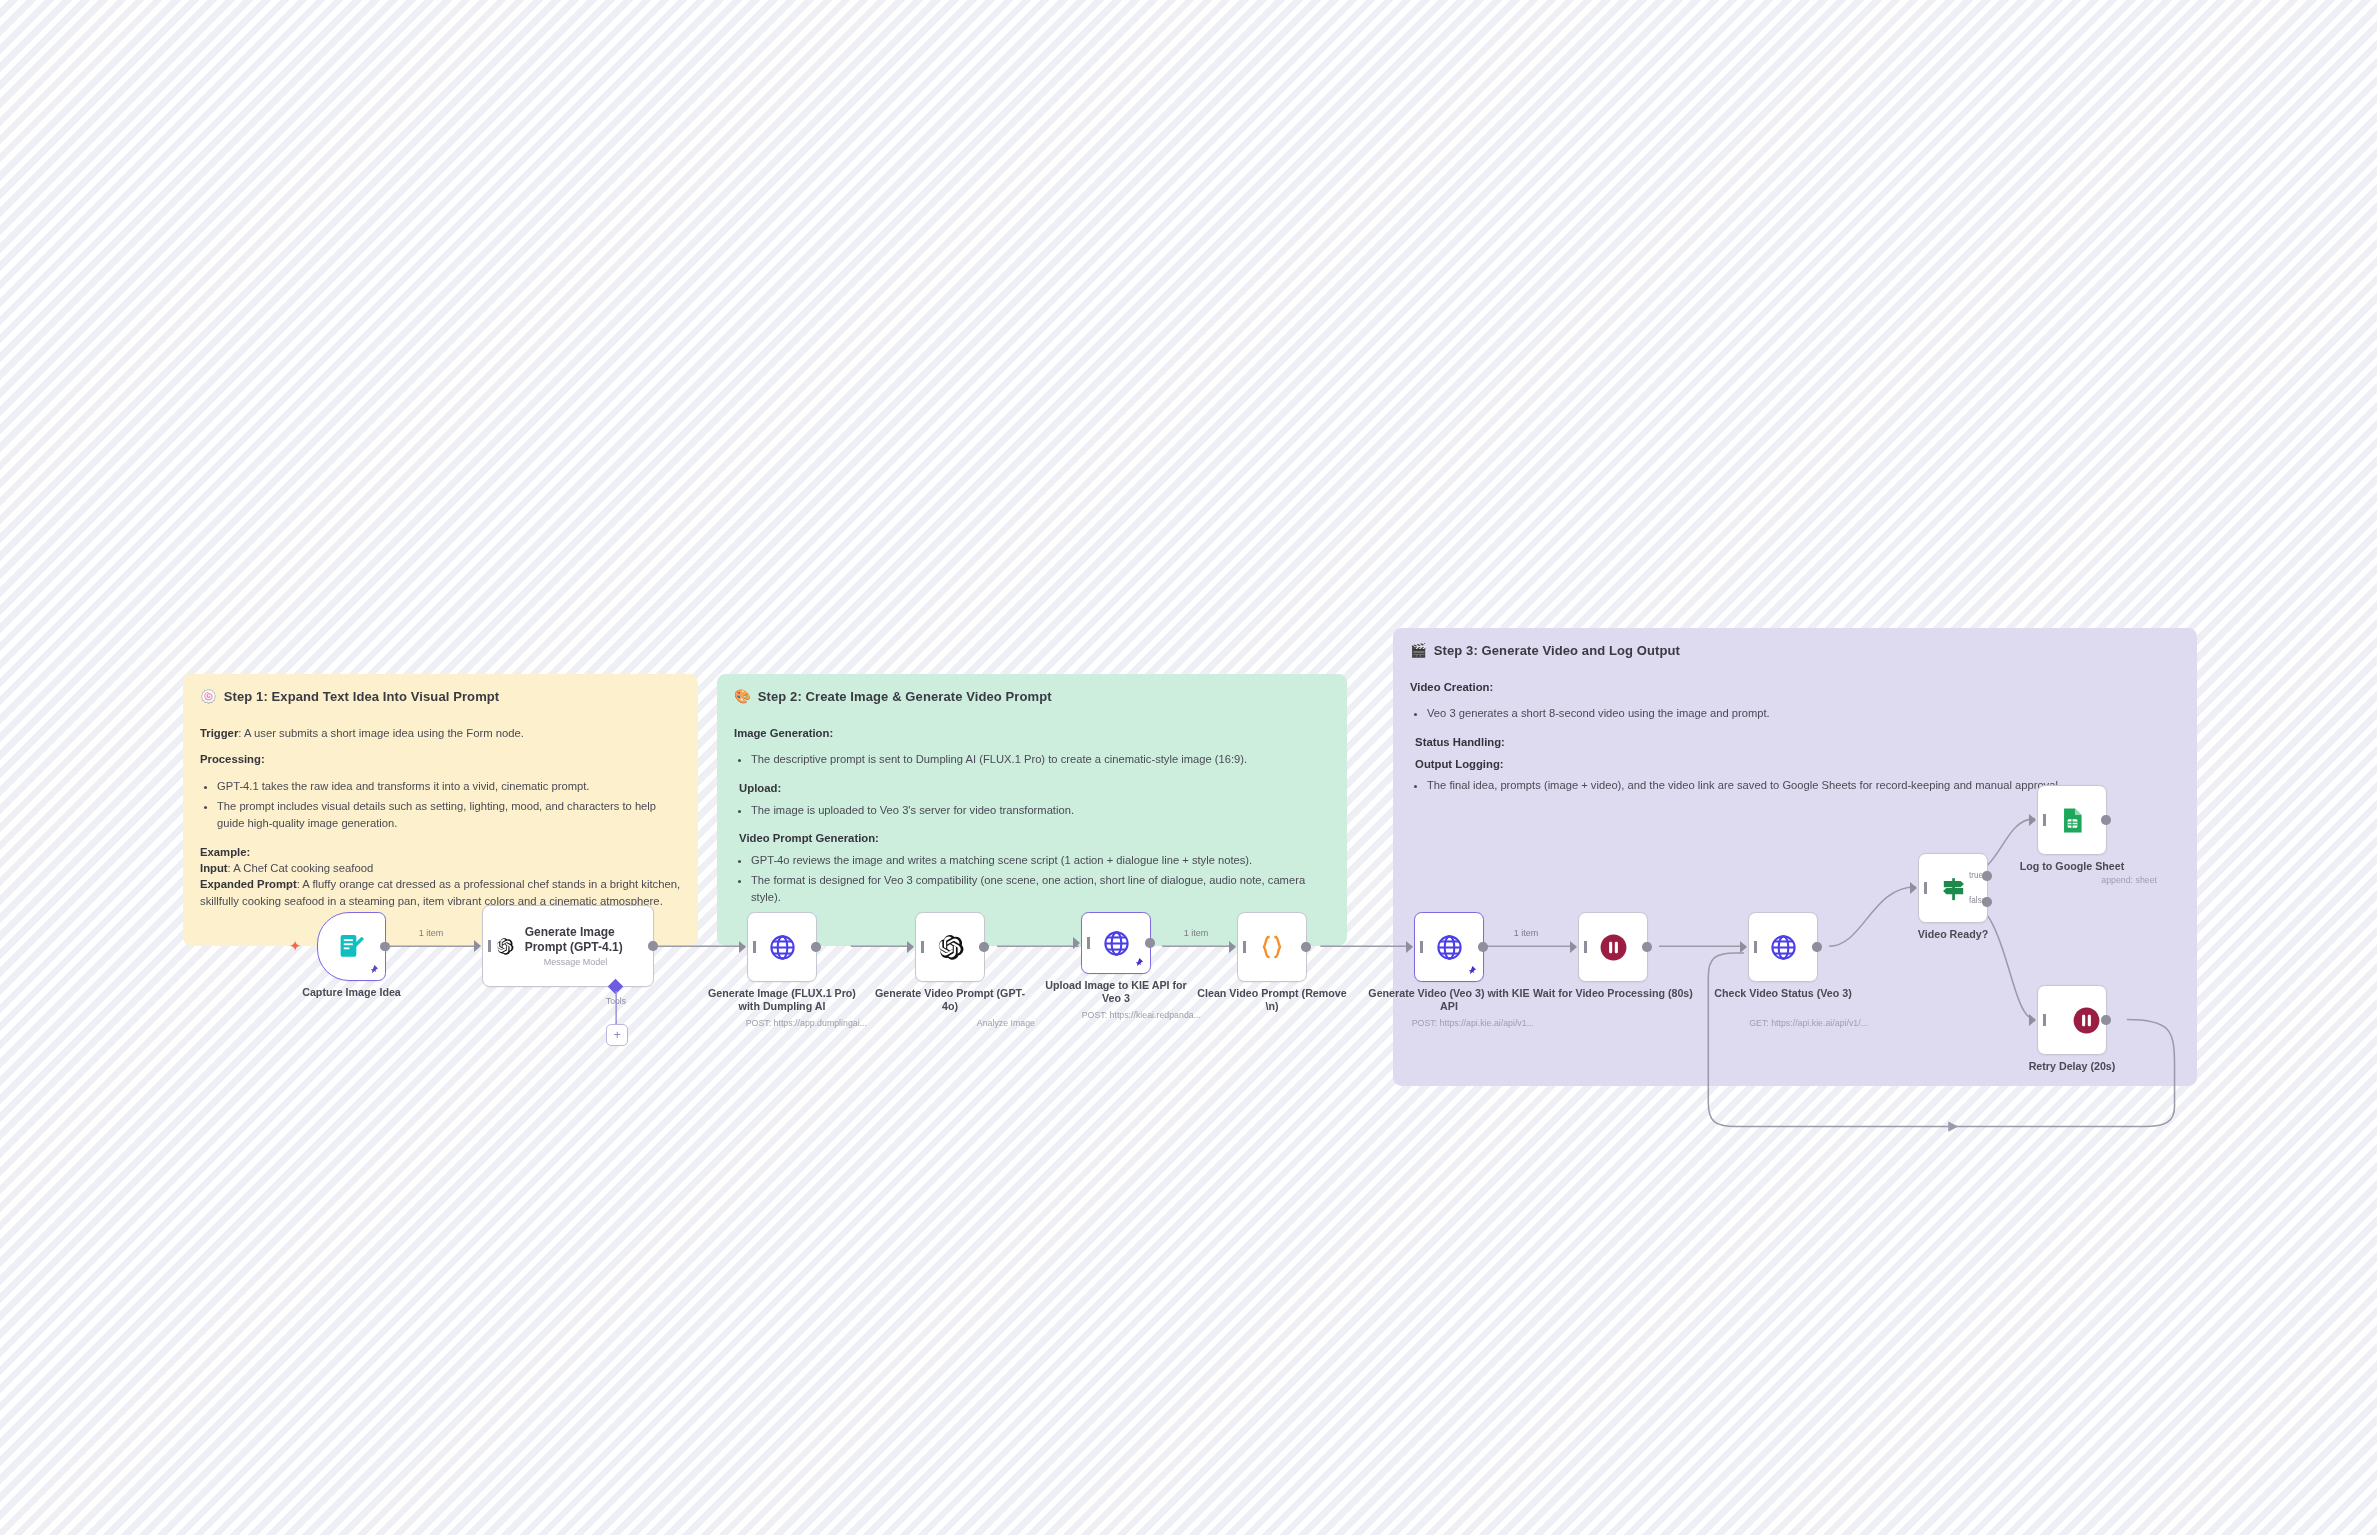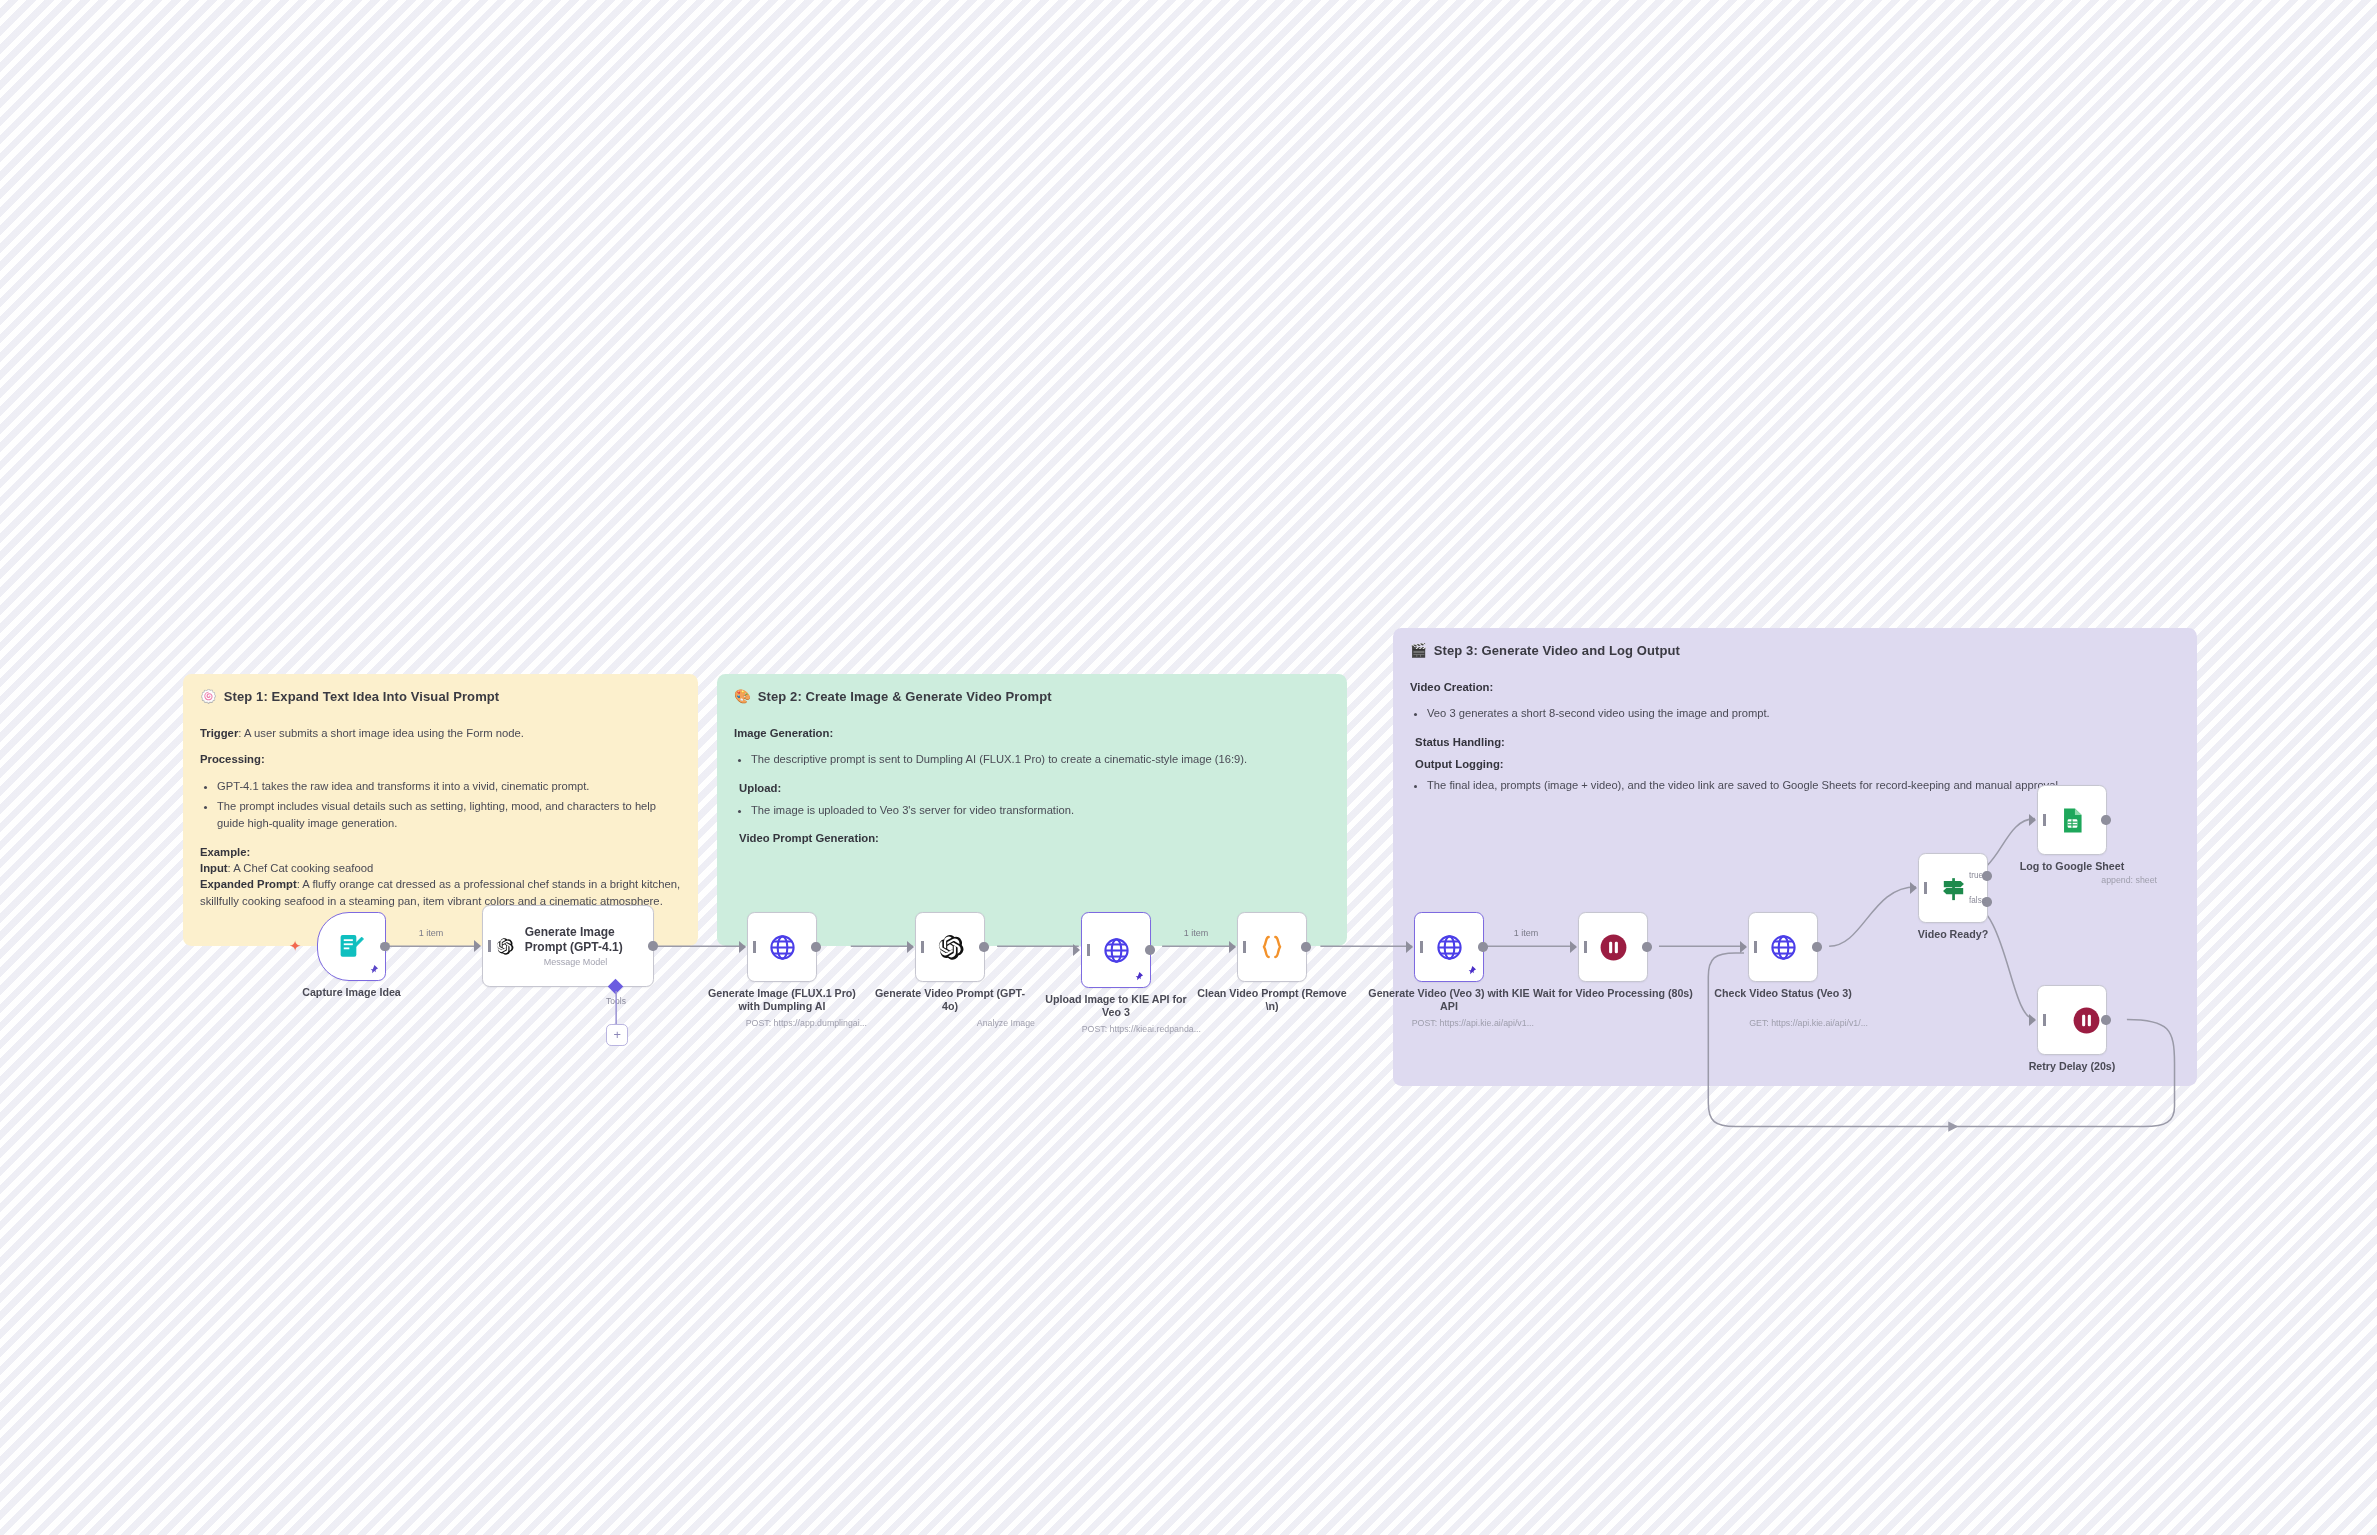--- a/index.html
+++ b/index.html
@@ -103,20 +103,24 @@
     </div>
     <p class="lbl">Image Generation:</p>
     <ul>
       <li>The descriptive prompt is sent to Dumpling AI (FLUX.1 Pro) to create a cinematic-style image (16:9).</li>
     </ul>
     <p class="sub">Upload:</p>
     <ul>
       <li>The image is uploaded to Veo 3's server for video transformation.</li>
     </ul>
     <p class="sub">Video Prompt Generation:</p>
+    <ul>
+      <li>GPT-4o reviews the image and writes a matching scene script (1 action + dialogue line + style notes).</li>
+      <li>The format is designed for Veo 3 compatibility (one scene, one action, short line of dialogue, audio note, camera style).</li>
+    </ul>
   </div>
 
   <div class="sticky note-purple" style="left:1393px;top:628px;width:804px;height:458px;">
     <div class="s-title">
       <span class="s-emoji">🎬</span>
       <span>Step 3: Generate Video and Log Output</span>
     </div>
     <p class="lbl">Video Creation:</p>
     <ul>
       <li>Veo 3 generates a short 8-second video using the image and prompt.</li>
@@ -215,21 +219,21 @@
   <div class="node" style="left:915px;top:912px;width:70px;height:70px;">
     <span class="arrow-in"></span>
     <svg class="icon" width="29" height="29" viewBox="0 0 24 24">
       <path fill="#111" d="M21.3 10a5.1 5.1 0 0 0-.45-4.2 5.2 5.2 0 0 0-5.6-2.5A5.2 5.2 0 0 0 6.6 5.2a5.1 5.1 0 0 0-3.4 2.5 5.2 5.2 0 0 0 .64 6.1 5.1 5.1 0 0 0 .45 4.2 5.2 5.2 0 0 0 5.6 2.5 5.2 5.2 0 0 0 8.65-1.9 5.1 5.1 0 0 0 3.4-2.5 5.2 5.2 0 0 0-.64-6.1zM12.6 20.2a3.9 3.9 0 0 1-2.5-.9l.12-.07 4.15-2.4a.67.67 0 0 0 .34-.59v-5.85l1.75 1.01a.06.06 0 0 1 .03.05v4.85a3.9 3.9 0 0 1-3.9 3.9zM4.3 16.6a3.9 3.9 0 0 1-.47-2.6l.12.07 4.15 2.4a.68.68 0 0 0 .68 0l5.07-2.93v2.02a.06.06 0 0 1-.03.05l-4.2 2.42a3.9 3.9 0 0 1-5.32-1.43zM3.2 8.4a3.9 3.9 0 0 1 2.04-1.71v4.94a.67.67 0 0 0 .34.58l5.05 2.92-1.76 1.01a.06.06 0 0 1-.06 0L4.6 13.7A3.9 3.9 0 0 1 3.2 8.4zm14.4 3.35L12.5 8.8l1.75-1.01a.06.06 0 0 1 .06 0l4.2 2.43a3.9 3.9 0 0 1-.6 7.03v-4.94a.67.67 0 0 0-.33-.58zm1.74-2.62l-.12-.08-4.14-2.41a.68.68 0 0 0-.68 0L9.33 9.57V7.55a.06.06 0 0 1 .02-.05l4.2-2.42a3.9 3.9 0 0 1 5.8 4.04zM8.38 12.73l-1.76-1.01a.06.06 0 0 1-.03-.05V6.83a3.9 3.9 0 0 1 6.4-3l-.12.07-4.15 2.4a.67.67 0 0 0-.34.58zm.95-2.06l2.26-1.3 2.26 1.3v2.61l-2.26 1.3-2.26-1.3z"></path>
     </svg>
     <span class="port out"></span>
     <div class="node-title">Generate Video Prompt (GPT-4o)</div>
     <div class="node-sub" style="margin-top:37px;">Analyze Image</div>
   </div>
 
-  <div class="node sel" style="left:1081px;top:912px;width:70px;height:76px;">
+  <div class="node sel" style="left:1081px;top:912px;width:70px;height:62px;">
     <span class="arrow-in"></span>
     <svg class="icon" width="29" height="29" viewBox="0 0 24 24" fill="none" stroke="#4b3ee8" stroke-width="1.7">
       <circle cx="12" cy="12" r="9.2"></circle>
         <ellipse cx="12" cy="12" rx="4" ry="9.2"></ellipse>
       <line x1="2.8" y1="12" x2="21.2" y2="12"></line>
         <line x1="4.4" y1="7" x2="19.6" y2="7"></line>
       <line x1="4.4" y1="17" x2="19.6" y2="17"></line>
     </svg>
     <svg class="pin" viewBox="0 0 24 24">
       <path d="M14 2l8 8-3 1-2.5 2.5.5 4.5-3-3-5 5 .5-5.5-3.5-3.5 4.5.5L13 5z" fill="#4b2fc8"></path>

